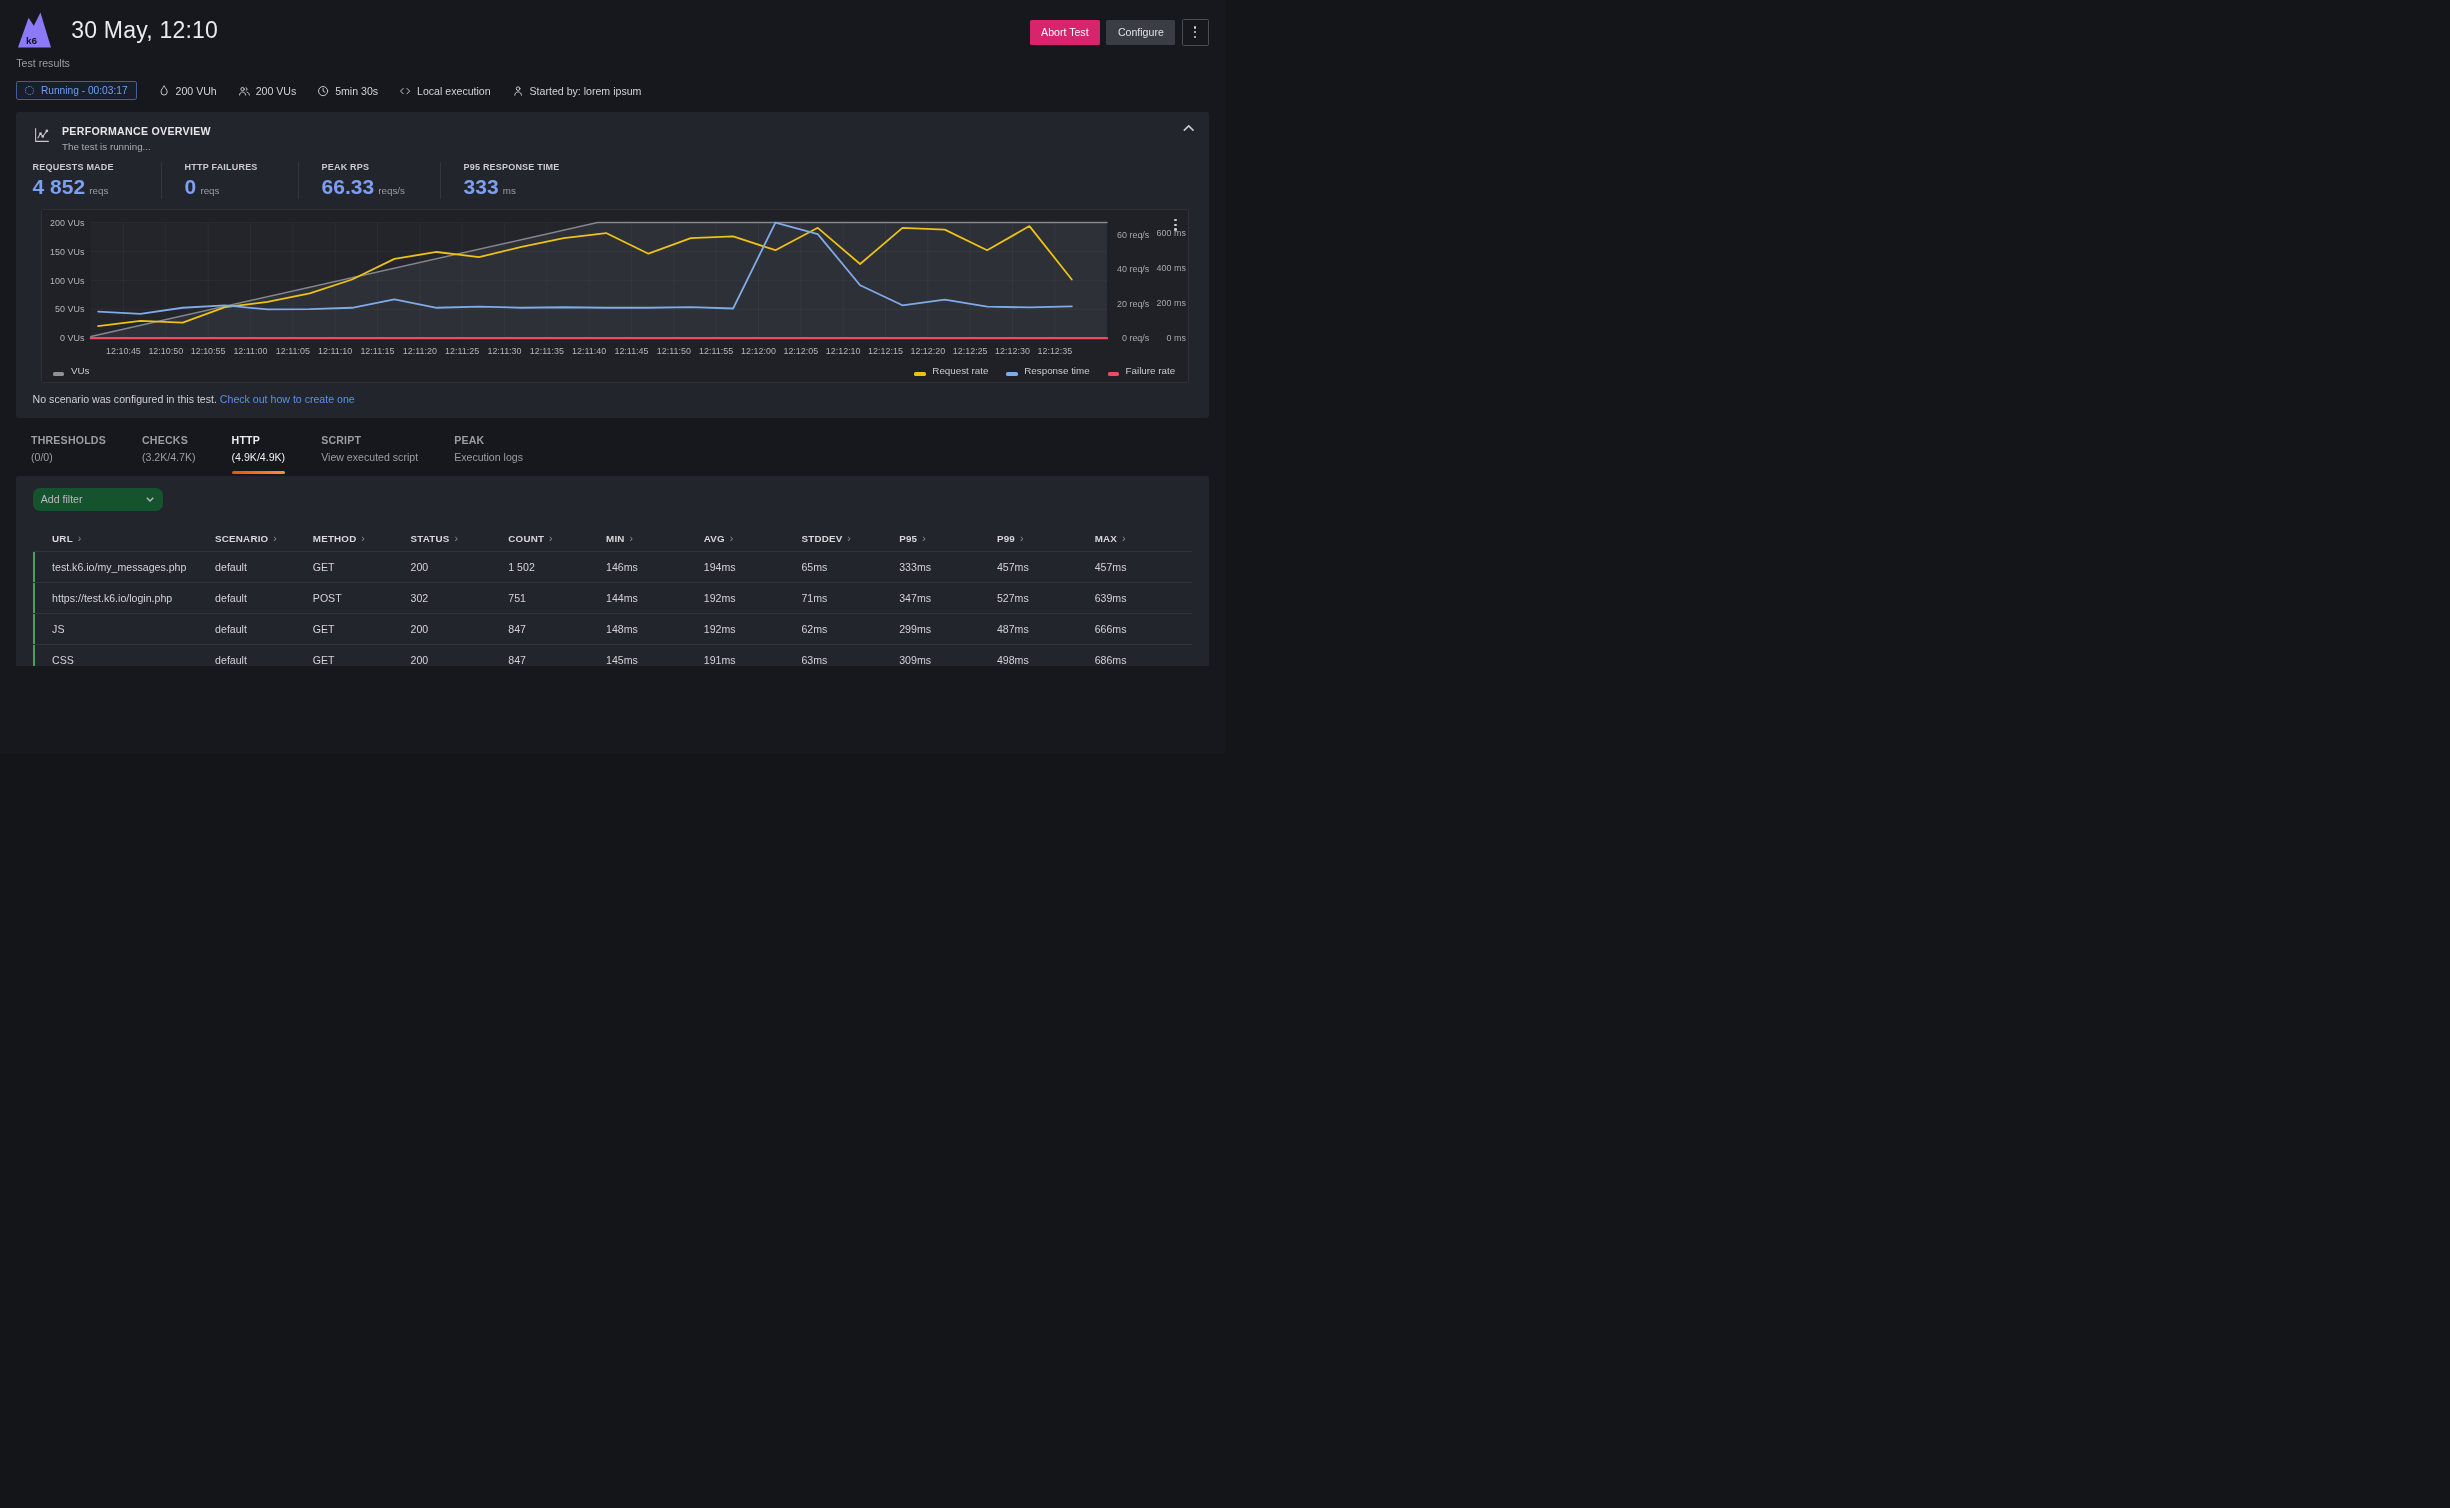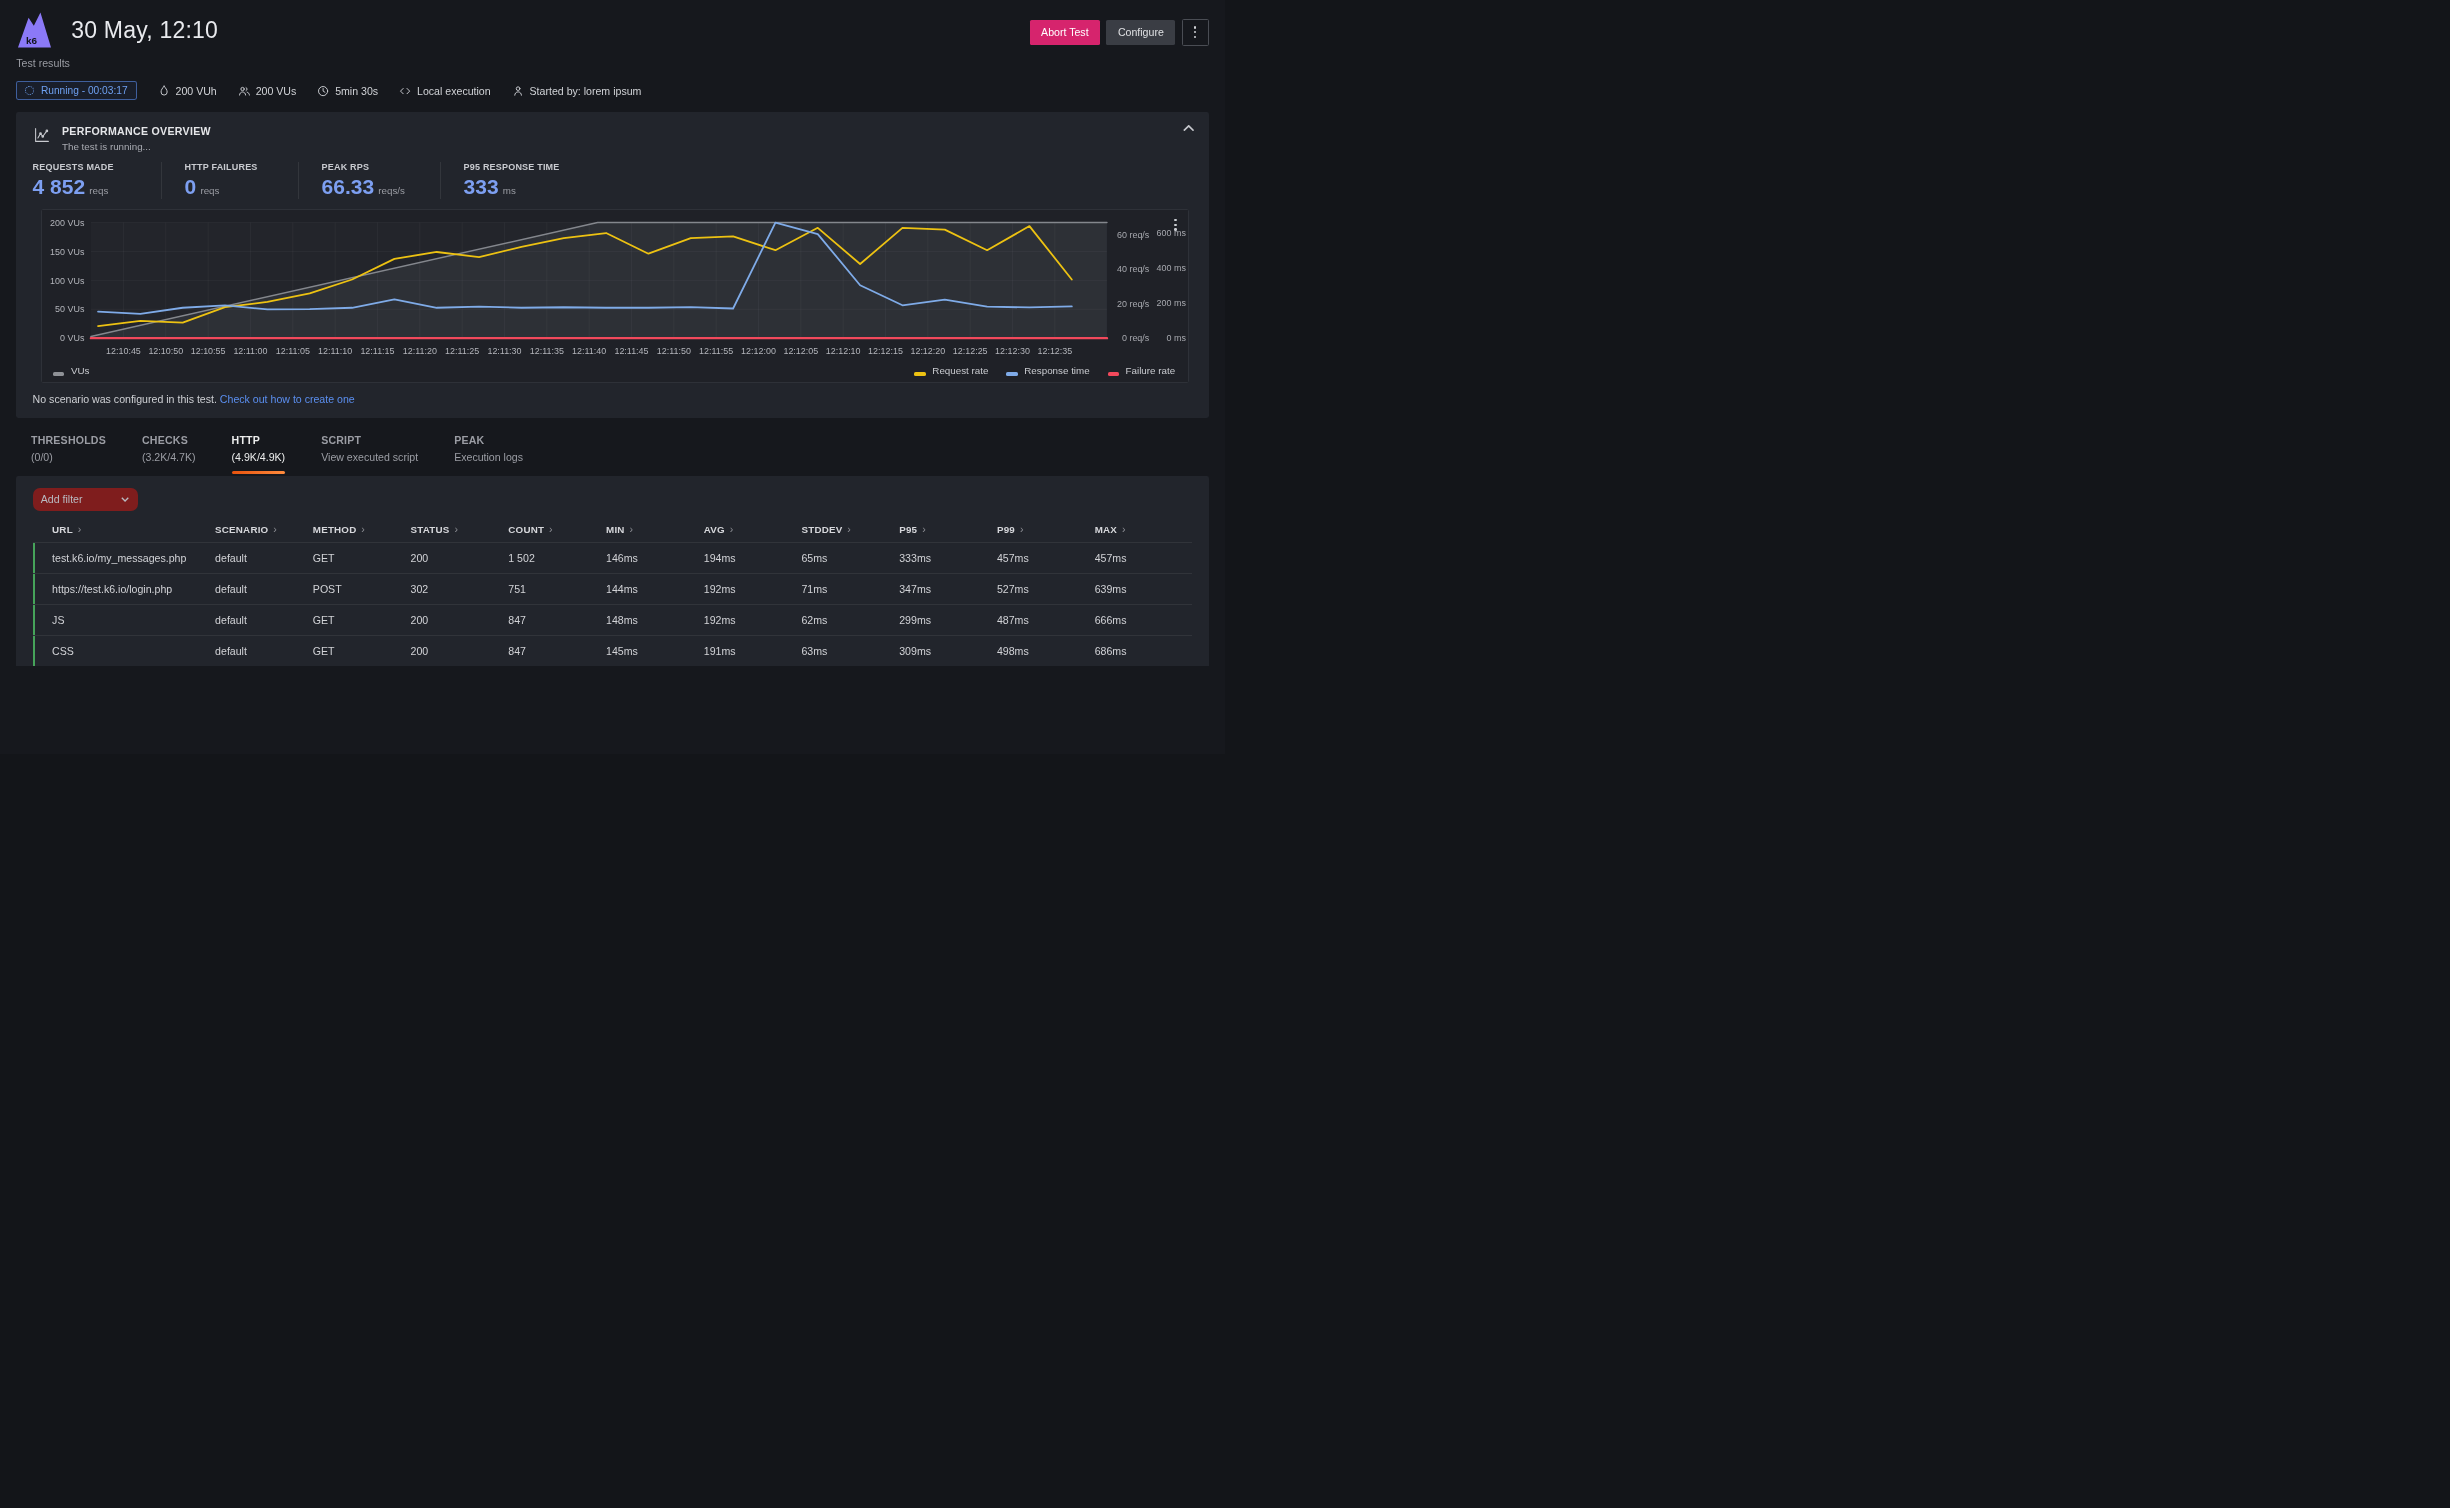--- a/index.html
+++ b/index.html
@@ -80,23 +80,23 @@
 .tabs{display:flex;gap:36px;margin:16.3px 0 0 14.7px}
 .tab{cursor:pointer}
 .tab-label{font-size:10.6px;color:#9b9da4;font-weight:700;letter-spacing:0.2px;line-height:13px}
 .tab-sub{margin-top:4.1px;font-size:10.6px;color:#9b9da4;line-height:13px}
 .tab.active .tab-label,.tab.active .tab-sub{color:#eceded}
 .tab-underline{height:3.3px;border-radius:1.6px;margin-top:6.5px;background:transparent}
 .tab.active .tab-underline{background:linear-gradient(90deg,var(--c-orange,#e8530e),#ff8b3d)}
 
 
 .panel.results{margin-top:1.6px;height:190px;border-radius:2.4px 2.4px 0 0;padding:12.2px 16.3px 0;overflow:hidden}
-.filter{width:105px;height:23px;background:#7f1d1d;border-radius:7px;display:flex;align-items:center;justify-content:space-between;padding:0 8.1px;font-size:10.6px;color:#b9bbc2;cursor:pointer}
+.filter{width:130px;height:23px;background:#14532d;border-radius:7px;display:flex;align-items:center;justify-content:space-between;padding:0 8.1px;font-size:10.6px;color:#b9bbc2;cursor:pointer}
 .filter .chev{color:#b9bbc2}
-.table{margin-top:12px}
+.table{margin-top:21px}
 .thead,.trow{display:grid;grid-template-columns:163px repeat(10,1fr);align-items:center;padding-left:19.5px}
 .thead{padding-bottom:7.3px;font-size:9.8px;font-weight:700;color:#d6d7db;letter-spacing:0.2px}
 .th{display:flex;gap:4.9px;align-items:baseline;cursor:pointer}
 .sort{color:#8b8d93;font-size:10.6px;font-weight:400}
 .trow{height:31px;border-top:0.8px solid rgba(255,255,255,.07);font-size:10.6px;color:#d2d3d7;position:relative;cursor:pointer}
 .trow::before{content:"";position:absolute;left:0;top:0;bottom:0;width:2.4px;background:var(--c-green,#46a35a)}
 </style>
 </head>
 <body>
 

